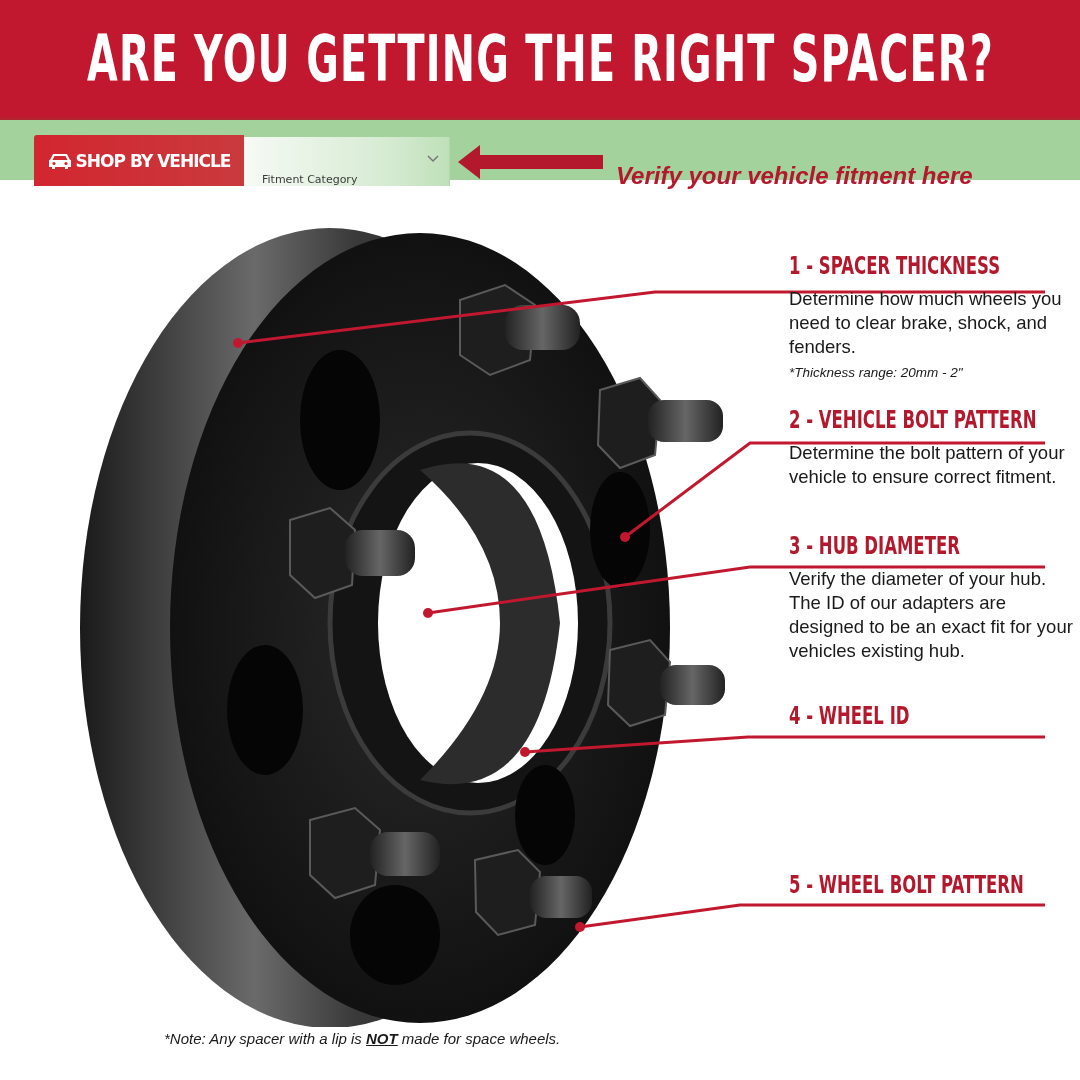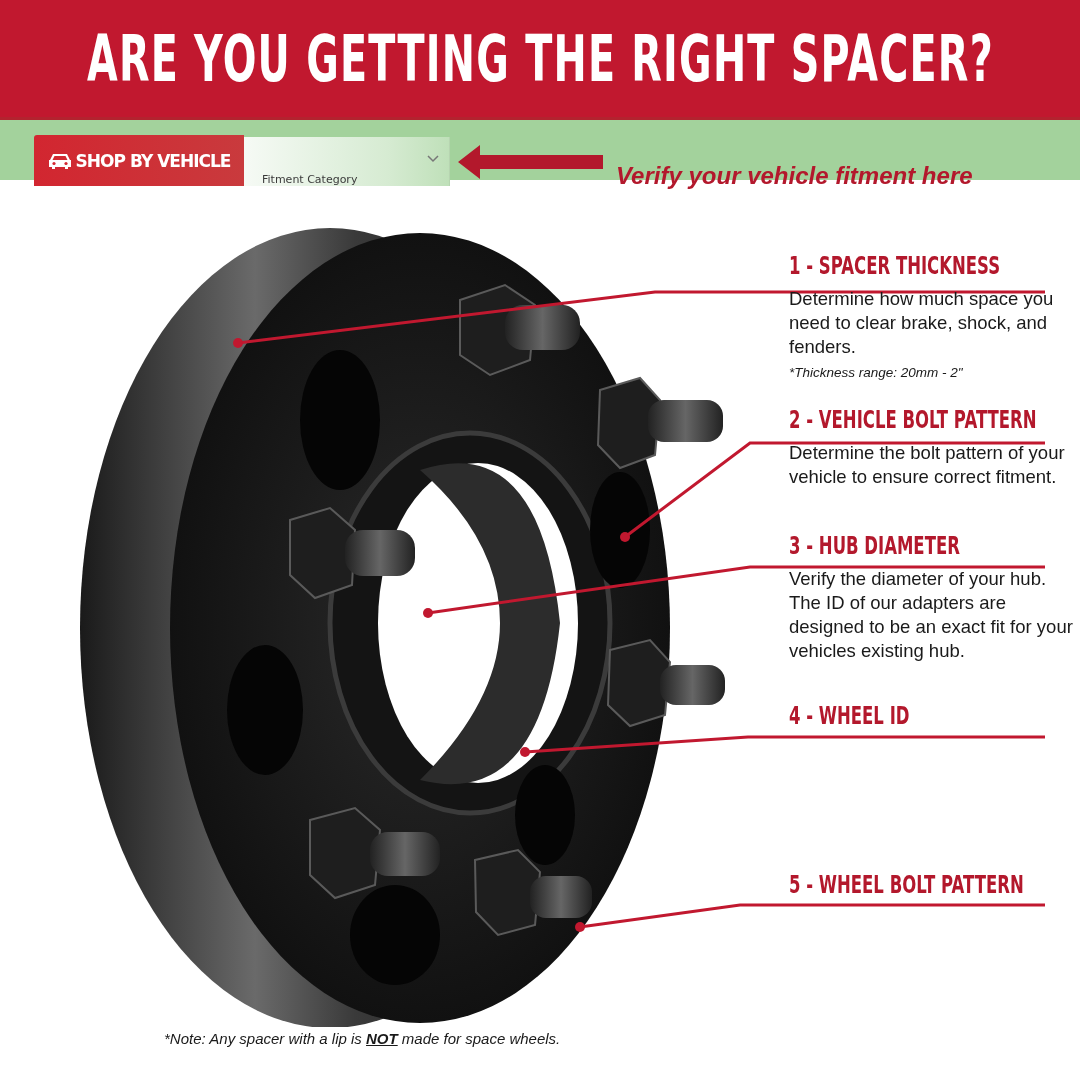--- a/index.html
+++ b/index.html
@@ -108,21 +108,21 @@
     <circle cx="238" cy="343" r="5"></circle>
       <circle cx="625" cy="537" r="5"></circle>
       <circle cx="428" cy="613" r="5"></circle>
       <circle cx="525" cy="752" r="5"></circle>
       <circle cx="580" cy="927" r="5"></circle>
   </g>
 </svg>
 
 <div class="section" style="top:251px;">
   <h2>1 - SPACER THICKNESS</h2>
-  <p><span>Determine how much space you need to clear brake, shock, and fenders.</span><br><span class="note">*Thickness range: 20mm - 2"</span></p>
+  <p><span>Determine how much wheels you need to clear brake, shock, and fenders.</span><br><span class="note">*Thickness range: 20mm - 2"</span></p>
 </div>
 
 <div class="section" style="top:405px;">
   <h2>2 - VEHICLE BOLT PATTERN</h2>
   <p>Determine the bolt pattern of your vehicle to ensure correct fitment.</p>
 </div>
 
 <div class="section" style="top:531px;">
   <h2>3 - HUB DIAMETER</h2>
   <p>Verify the diameter of your hub. The ID of our adapters are designed to be an exact fit for your vehicles existing hub.</p>

